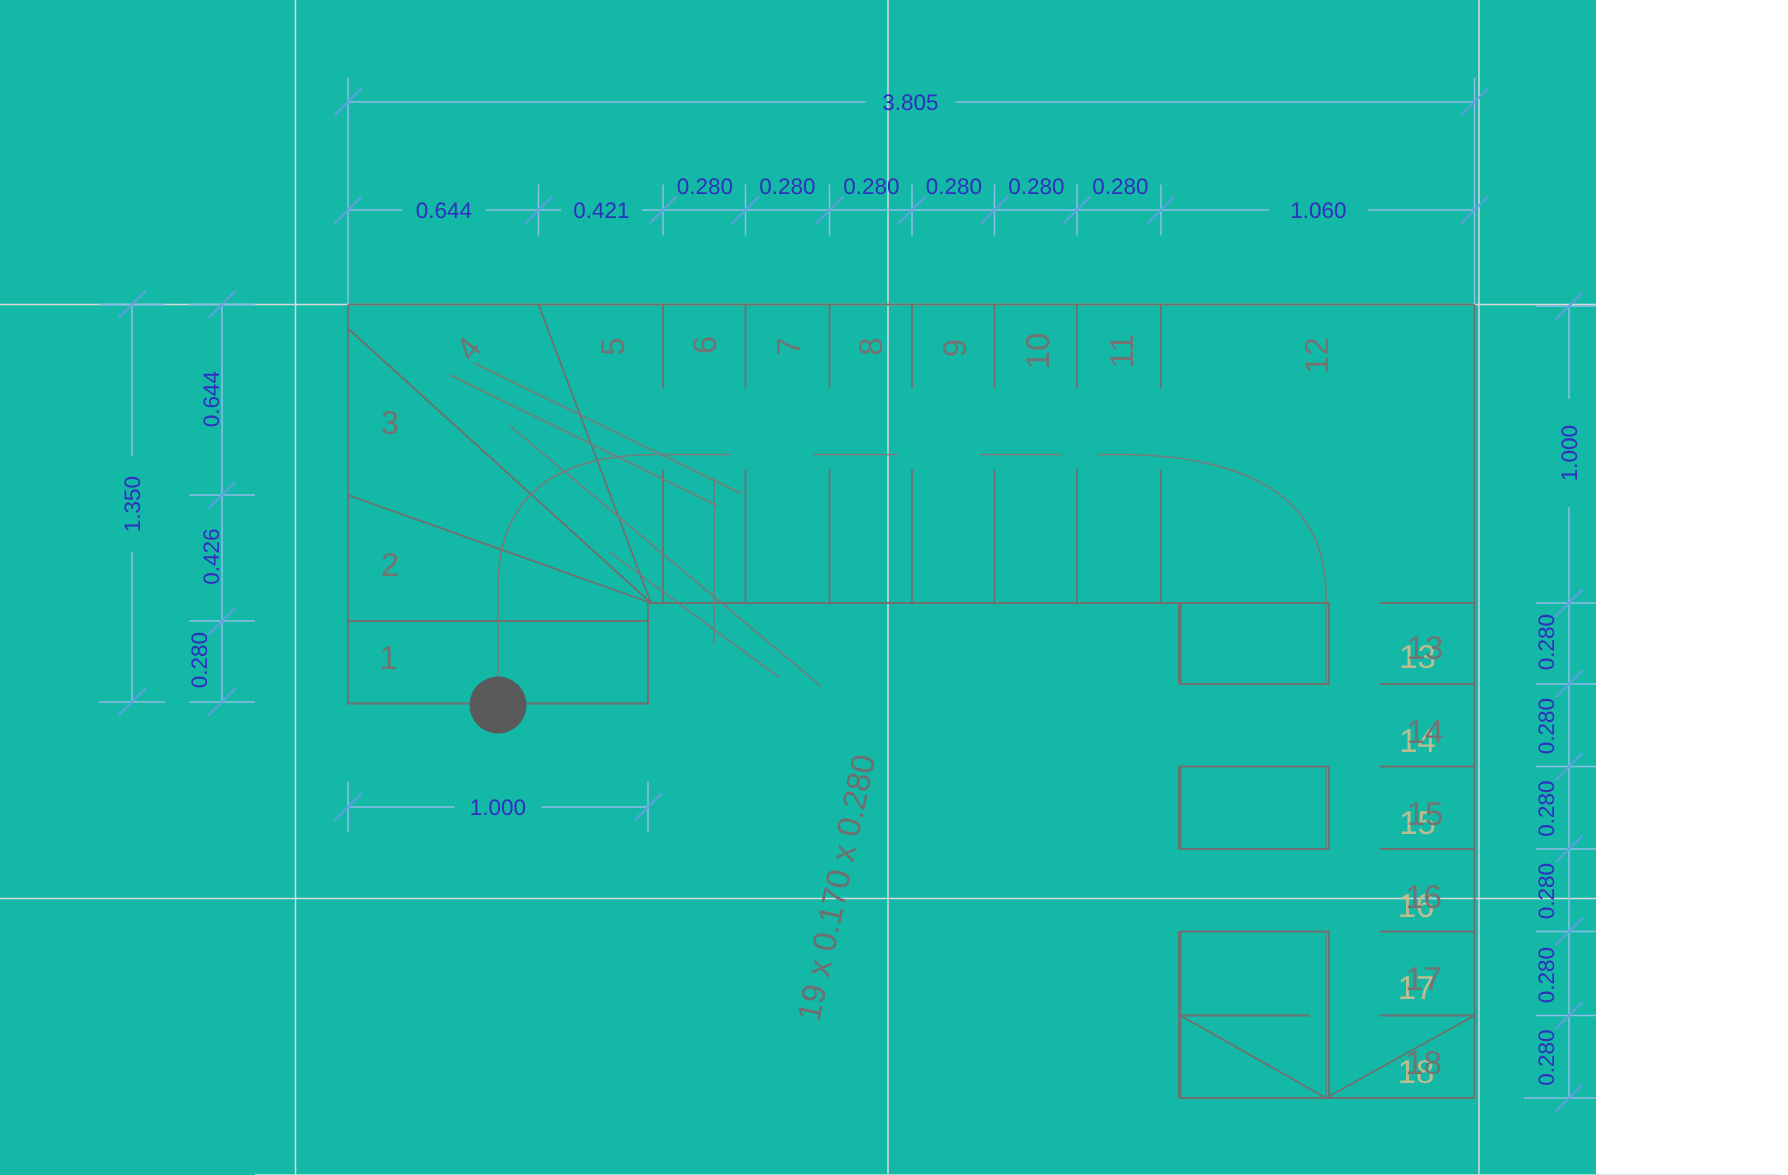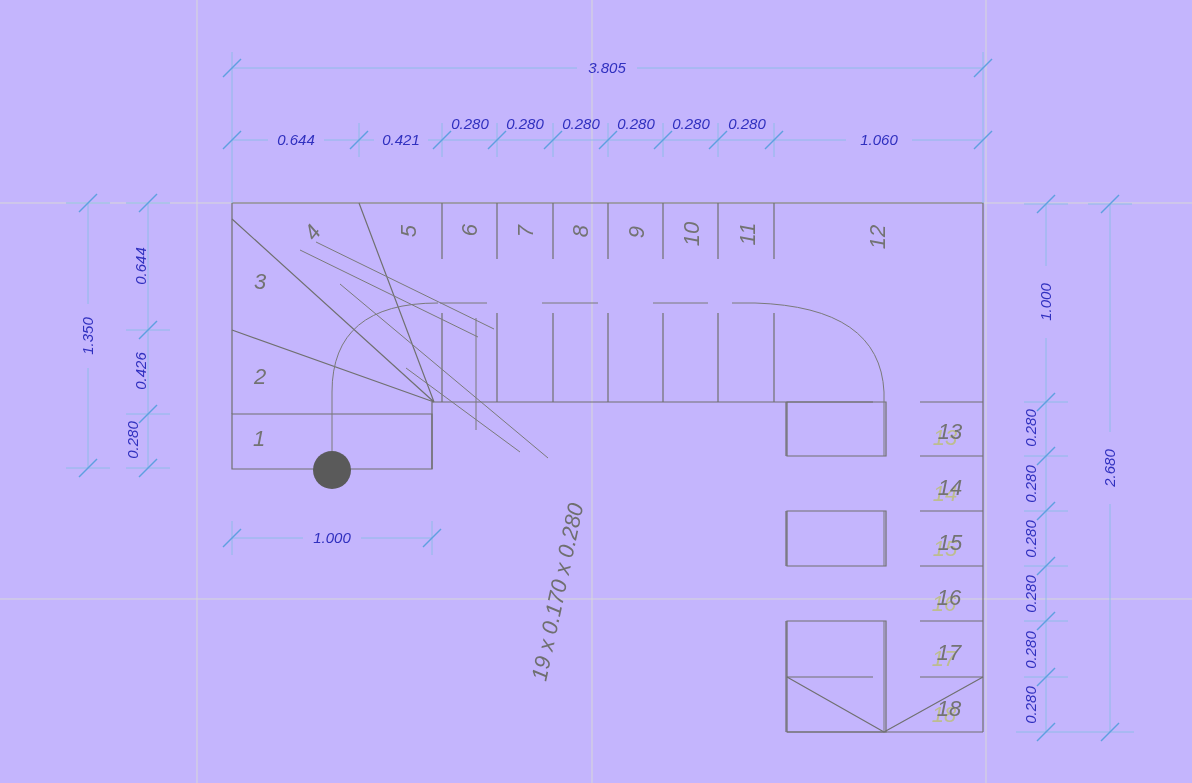--- a/index.html
+++ b/index.html
@@ -1,16 +1,16 @@
 <!DOCTYPE html>
 <html><head>
 <meta charset="utf-8">
 <style>
   html,body{margin:0;padding:0;background:#ffffff;}
-  .canvas-wrap{width:1192px;height:783px;position:relative;overflow:hidden;background:#c4b5fd;font-style:italic;}
+  .canvas-wrap{width:1064px;height:783px;position:relative;overflow:hidden;background:#14b8a6;}
   svg{display:block;}
   text{font-family:"Liberation Sans", sans-serif;}
   .dimtxt{font-size:15px;fill:#3030bf;}
   .steptxt{font-size:22px;fill:#737373;}
   .ghosttxt{font-size:22px;fill:#bdbd8f;}
   .spectxt{font-size:22px;fill:#6f6f6f;}
   .dimline{stroke:#8ebce8;stroke-width:1;fill:none;}
   .gridline{stroke:#d8d8d8;stroke-width:1;fill:none;}
   .draw{stroke:#707070;stroke-width:1.2;fill:none;}
   .thin{stroke:#7a7a7a;stroke-width:1;fill:none;}

